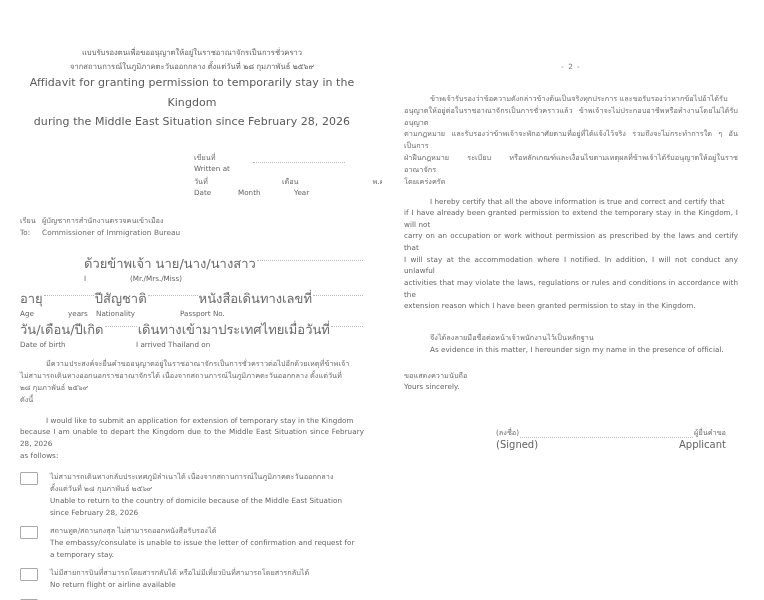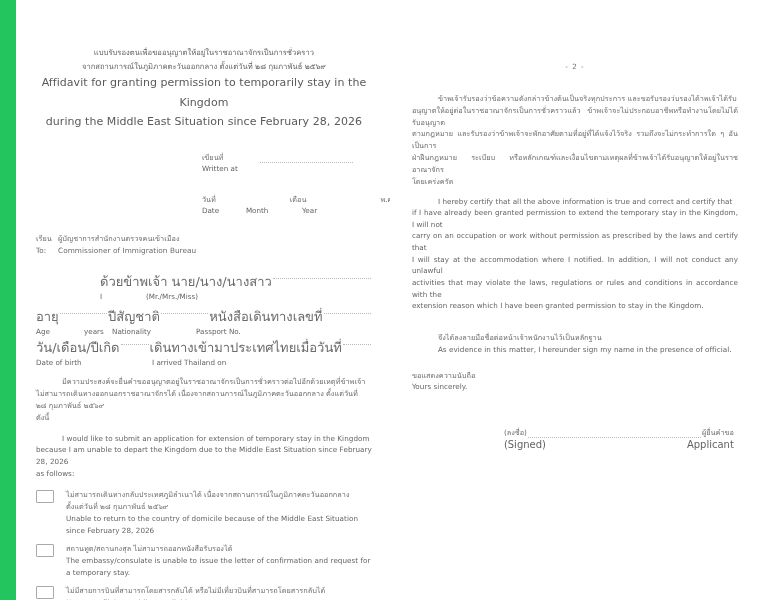--- a/index.html
+++ b/index.html
@@ -13,21 +13,20 @@
     font-family: "DejaVu Sans", "Liberation Sans", sans-serif;
     color: #5a5a5a;
     overflow: hidden;
     position: relative;
   }
   .spread {
     position: absolute;
     inset: 0;
     display: flex;
     background: #22c55e;
-    padding-left: 16px;
   }
   .page {
     position: relative;
     background: #ffffff;
     box-sizing: border-box;
   }
   .page-left {
     width: 382px;
     padding: 46px 18px 0 20px;
   }
@@ -194,21 +193,21 @@
     </div>
 
     <div class="writtenat">
       <div class="fld-row">
         <span>เขียนที่</span>
         <span class="dotfill"></span>
       </div>
       <div class="lbl-row">
         <span>Written at</span>
       </div>
-      <div class="fld-row" style="margin-top:21px;">
+      <div class="fld-row" style="margin-top:3px;">
         <span>วันที่</span>
         <span class="dotfill"></span>
         <span>เดือน</span>
         <span class="dotfill"></span>
         <span>พ.ศ.</span>
         <span class="dotfill short"></span>
       </div>
       <div class="lbl-row">
         <span style="width:44px">Date</span>
         <span style="width:56px">Month</span>
@@ -317,21 +316,21 @@
       </div>
 
     </div>
   </div>
 
   <div class="page page-right">
 
     <div class="page-num">- 2 -</div>
 
     <div class="r-para th">
-      <div><span class="ind"></span><span>ข้าพเจ้ารับรองว่าข้อความดังกล่าวข้างต้นเป็นจริงทุกประการ และขอรับรองว่บรองได้าพเจ้าได้รับ</span></div>
+      <div><span class="ind"></span><span>ข้าพเจ้ารับรองว่าข้อความดังกล่าวข้างต้นเป็นจริงทุกประการ และขอรับรองว่าหากข้อไปอ้าได้รับ</span></div>
       <div>อนุญาตให้อยู่ต่อในราชอาณาจักรเป็นการชั่วคราวแล้ว ข้าพเจ้าจะไม่ประกอบอาชีพหรือทำงานโดยไม่ได้รับอนุญาต</div>
       <div>ตามกฎหมาย และรับรองว่าข้าพเจ้าจะพักอาศัยตามที่อยู่ที่ได้แจ้งไว้จริง รวมถึงจะไม่กระทำการใด ๆ อันเป็นการ</div>
       <div>ฝ่าฝืนกฎหมาย ระเบียบ หรือหลักเกณฑ์และเงื่อนไขตามเหตุผลที่ข้าพเจ้าได้รับอนุญาตให้อยู่ในราชอาณาจักร</div>
       <div>โดยเคร่งครัด</div>
     </div>
 
     <div class="sp-8"></div>
 
     <div class="r-para en">
       <div><span class="ind"></span><span>I hereby certify that all the above information is true and correct and certify that</span></div>

